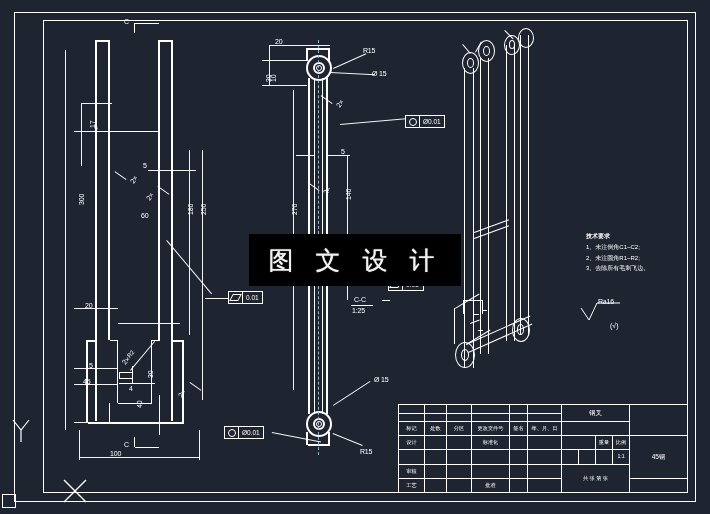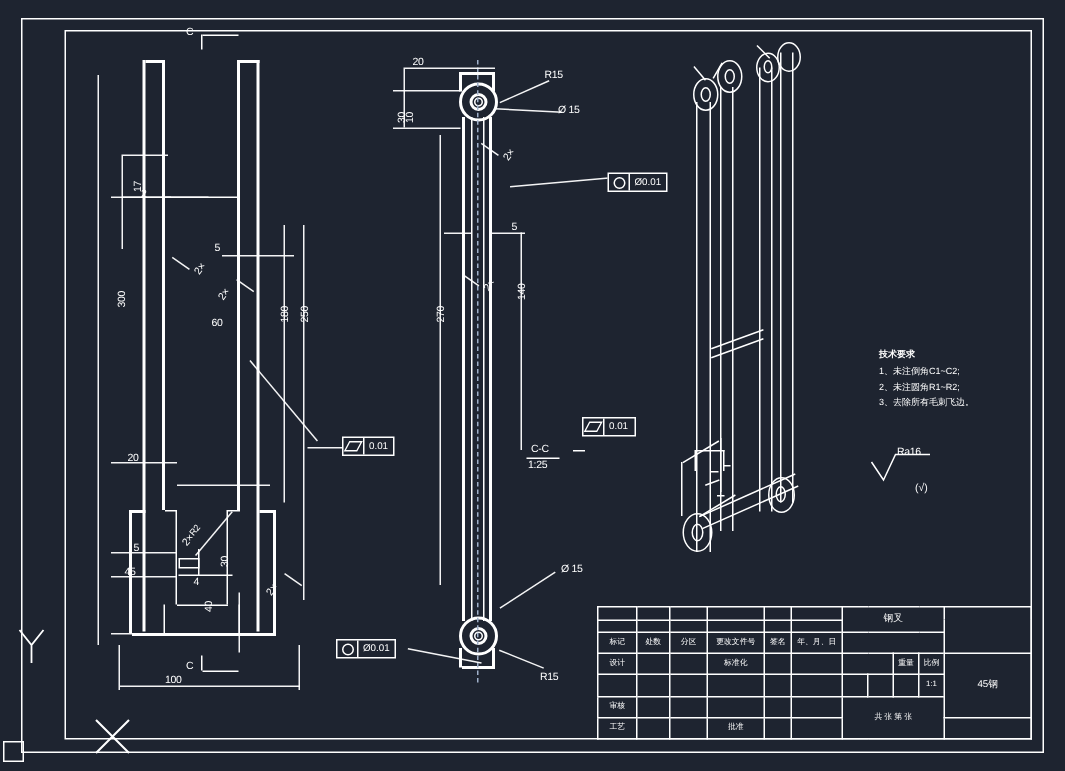--- a/index.html
+++ b/index.html
@@ -524,14 +524,17 @@
       <path d="M3,2 L11,12 L19,2 M11,12 L11,24" fill="none" stroke="#ffffff" stroke-width="1.2"></path>
     </svg>
   </div>
   <div id="cursor-cross">
     <svg width="26" height="26" viewBox="0 0 26 26">
       <path d="M2,2 L24,24 M24,2 L2,24" fill="none" stroke="#ffffff" stroke-width="1.4"></path>
     </svg>
   </div>
   <div id="origin-box"></div>
 
+  <div id="watermark">
+    <span>图 文 设 计</span>
+  </div>
 
 </div>
 
 </body></html>

